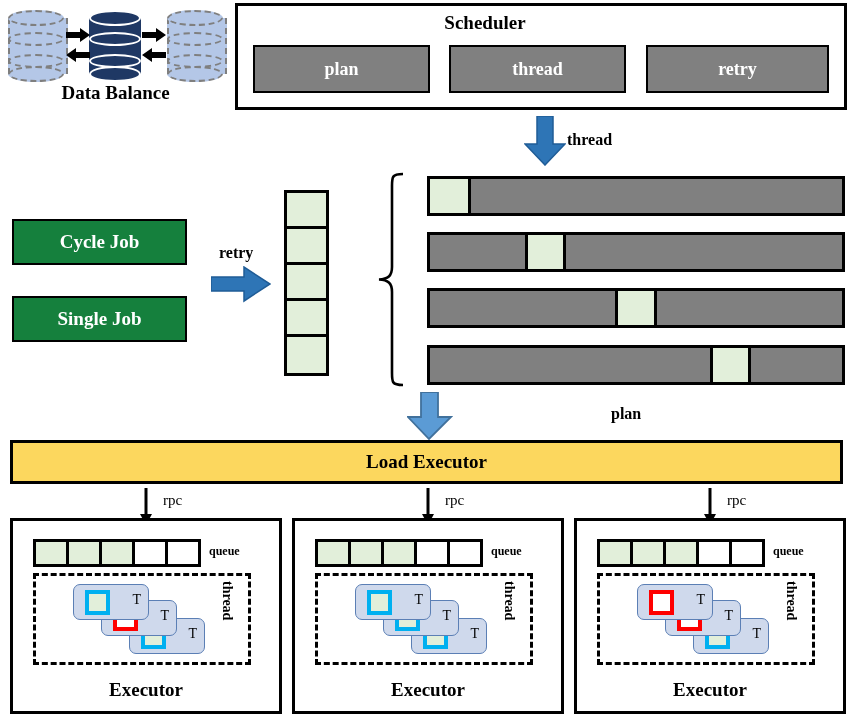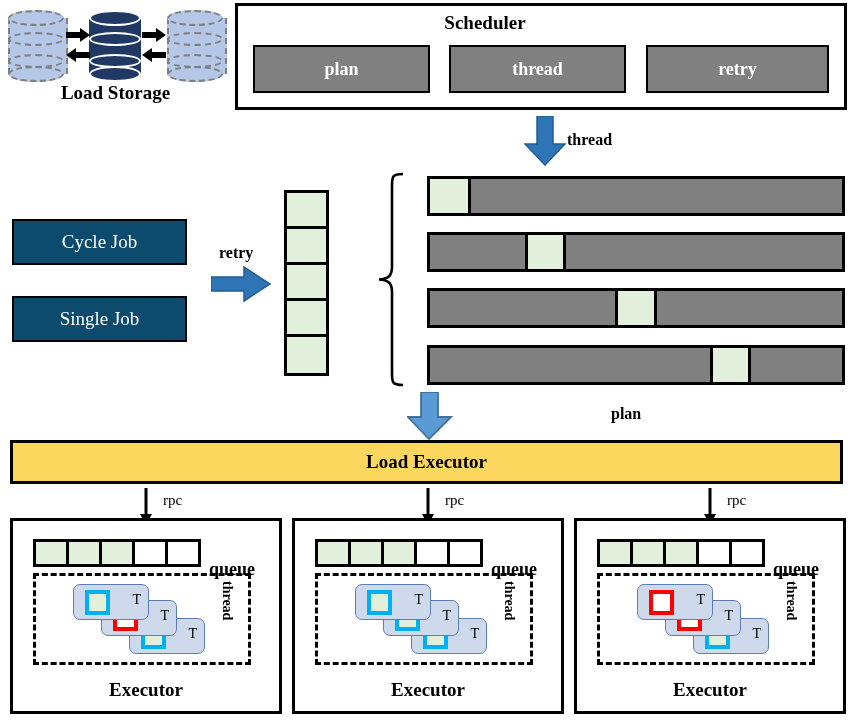--- a/index.html
+++ b/index.html
@@ -43,23 +43,23 @@
   #chip-retry{left:646px;width:183px;}
 
   
   .arrow-down{position:absolute;}
   #limits-label{left:567px;top:131px;font-size:16px;font-weight:bold;}
   #plan-label{left:611px;top:405px;font-size:16px;font-weight:bold;}
   #split-label{left:219px;top:244px;font-size:16px;font-weight:bold;}
 
   
   .job-box{
-    position:absolute;left:12px;width:175px;height:46px;background:#0c4a6e;
+    position:absolute;left:12px;width:175px;height:46px;background:#15803d;
     border:2px solid #000;box-sizing:border-box;color:#fff;
-    font-size:19px;font-weight:normal;display:flex;align-items:center;justify-content:center;
+    font-size:19px;font-weight:bold;display:flex;align-items:center;justify-content:center;
   }
   #job-cycle{top:219px;}
   #job-single{top:296px;}
 
   
   #split-queue{left:284px;top:190px;width:45px;border:3px solid #000;background:#fff;box-sizing:border-box;}
   #split-queue .qcell{height:36px;background:#E2EFDA;border-bottom:3px solid #000;box-sizing:border-box;}
   #split-queue .qcell:last-child{border-bottom:none;}
 
   
@@ -85,21 +85,21 @@
   
   .executor{position:absolute;top:518px;width:272px;height:196px;border:3px solid #000;background:#fff;box-sizing:border-box;}
   #executor-1{left:10px;}
   #executor-2{left:292px;}
   #executor-3{left:574px;}
   .exec-queue{position:absolute;left:20px;top:18px;width:168px;height:28px;border:3px solid #000;background:#fff;box-sizing:border-box;display:flex;}
   .exec-queue .c{flex:1;border-right:3px solid #000;box-sizing:border-box;}
   .exec-queue .c:last-child{border-right:none;}
   .exec-queue .c.filled{background:#E2EFDA;}
   .exec-queue .c.empty{background:#fff;}
-  .queue-label{position:absolute;left:196px;top:38px;font-size:18px;font-weight:bold;}
+  .queue-label{position:absolute;left:196px;top:23px;font-size:12px;font-weight:bold;}
   .thread-box{position:absolute;left:20px;top:52px;width:218px;height:92px;border:3px dashed #000;box-sizing:border-box;}
   .thread-label{position:absolute;left:206px;top:60px;font-size:14px;font-weight:bold;writing-mode:vertical-rl;text-orientation:mixed;}
   .exec-title{position:absolute;left:0;top:158px;width:100%;text-align:center;font-size:19px;font-weight:bold;}
 
   .tcard{position:absolute;width:76px;height:36px;background:#CFD9EC;border:1.5px solid #5B7FB5;border-radius:7px;box-sizing:border-box;}
   .tcard .sq{position:absolute;left:11px;top:5px;width:25px;height:25px;box-sizing:border-box;}
   .tcard .tlab{position:absolute;right:7px;top:8px;font-size:14px;line-height:1;font-family:"Liberation Serif",serif;}
   .tcard.p1{left:37px;top:8px;z-index:3;}
   .tcard.p2{left:65px;top:24px;z-index:2;}
   .tcard.p3{left:93px;top:42px;z-index:1;}
@@ -136,21 +136,21 @@
 
   <svg class="abs" style="left:0;top:0;" width="215" height="110">
     <g fill="#000">
       <path d="M58 28 L72 28 L72 24 L82 31 L72 38 L72 34 L58 34 Z"></path>
       <path d="M82 48 L68 48 L68 44 L58 51 L68 58 L68 54 L82 54 Z"></path>
       <path d="M134 28 L148 28 L148 24 L158 31 L148 38 L148 34 L134 34 Z"></path>
       <path d="M158 48 L144 48 L144 44 L134 51 L144 58 L144 54 L158 54 Z"></path>
     </g>
   </svg>
 </div>
-<div class="abs" id="storage-label">Load Storage</div>
+<div class="abs" id="storage-label">Data Balance</div>
 
 <div class="abs" id="scheduler-box"></div>
 <div class="abs" id="scheduler-title">Scheduler</div>
 <div class="sched-chip" id="chip-plan">plan</div>
 <div class="sched-chip" id="chip-limiter">thread</div>
 <div class="sched-chip" id="chip-retry">retry</div>
 
 <svg class="abs arrow-down" style="left:524px;top:116px;" width="42" height="50">
   <path d="M13 0 L29 0 L29 28 L41 28 L21 49 L1 28 L13 28 Z" fill="#2E75B6" stroke="#1F5C96" stroke-width="1.5"></path>
 </svg>

